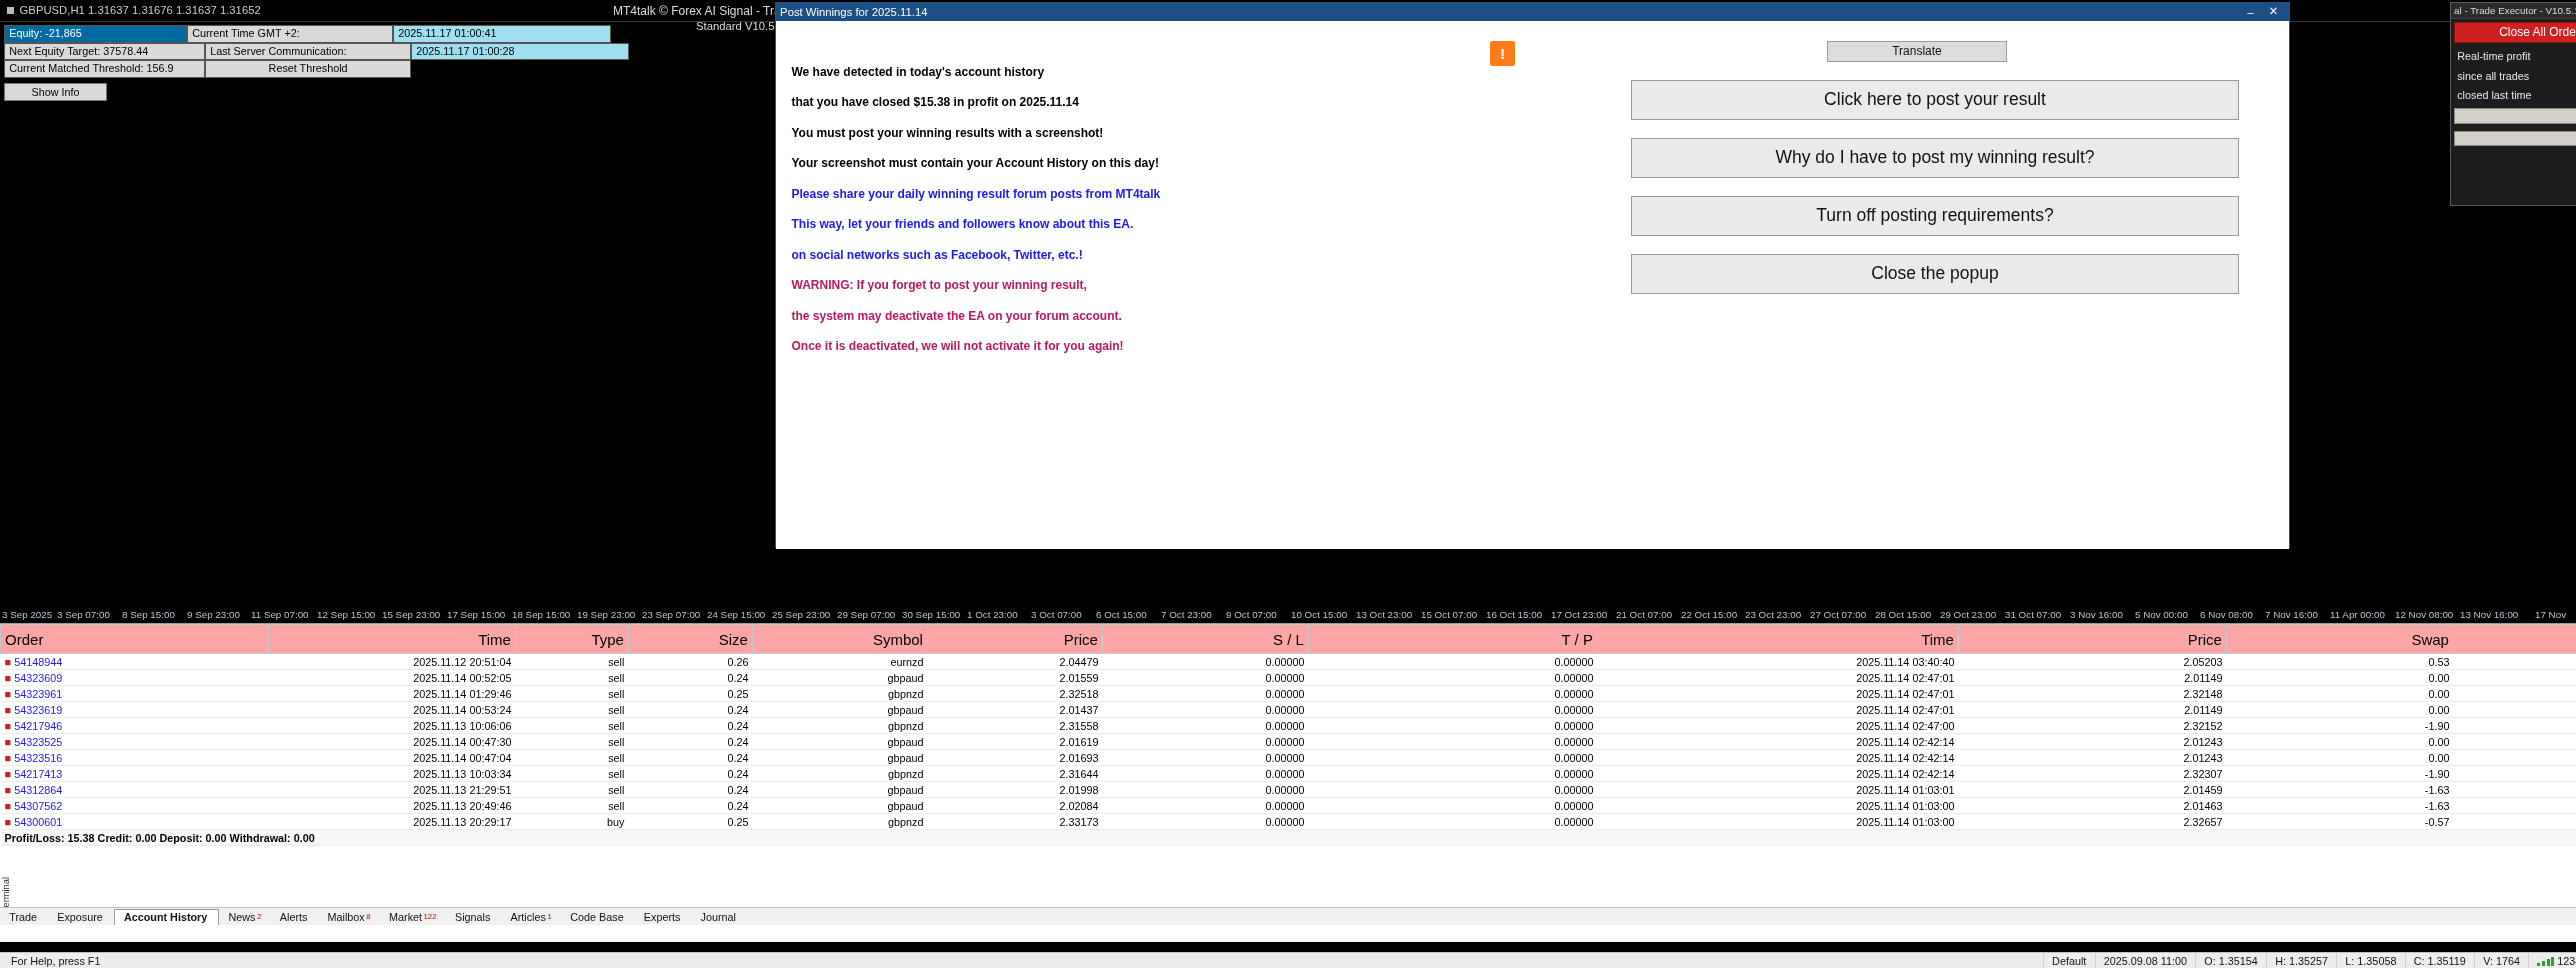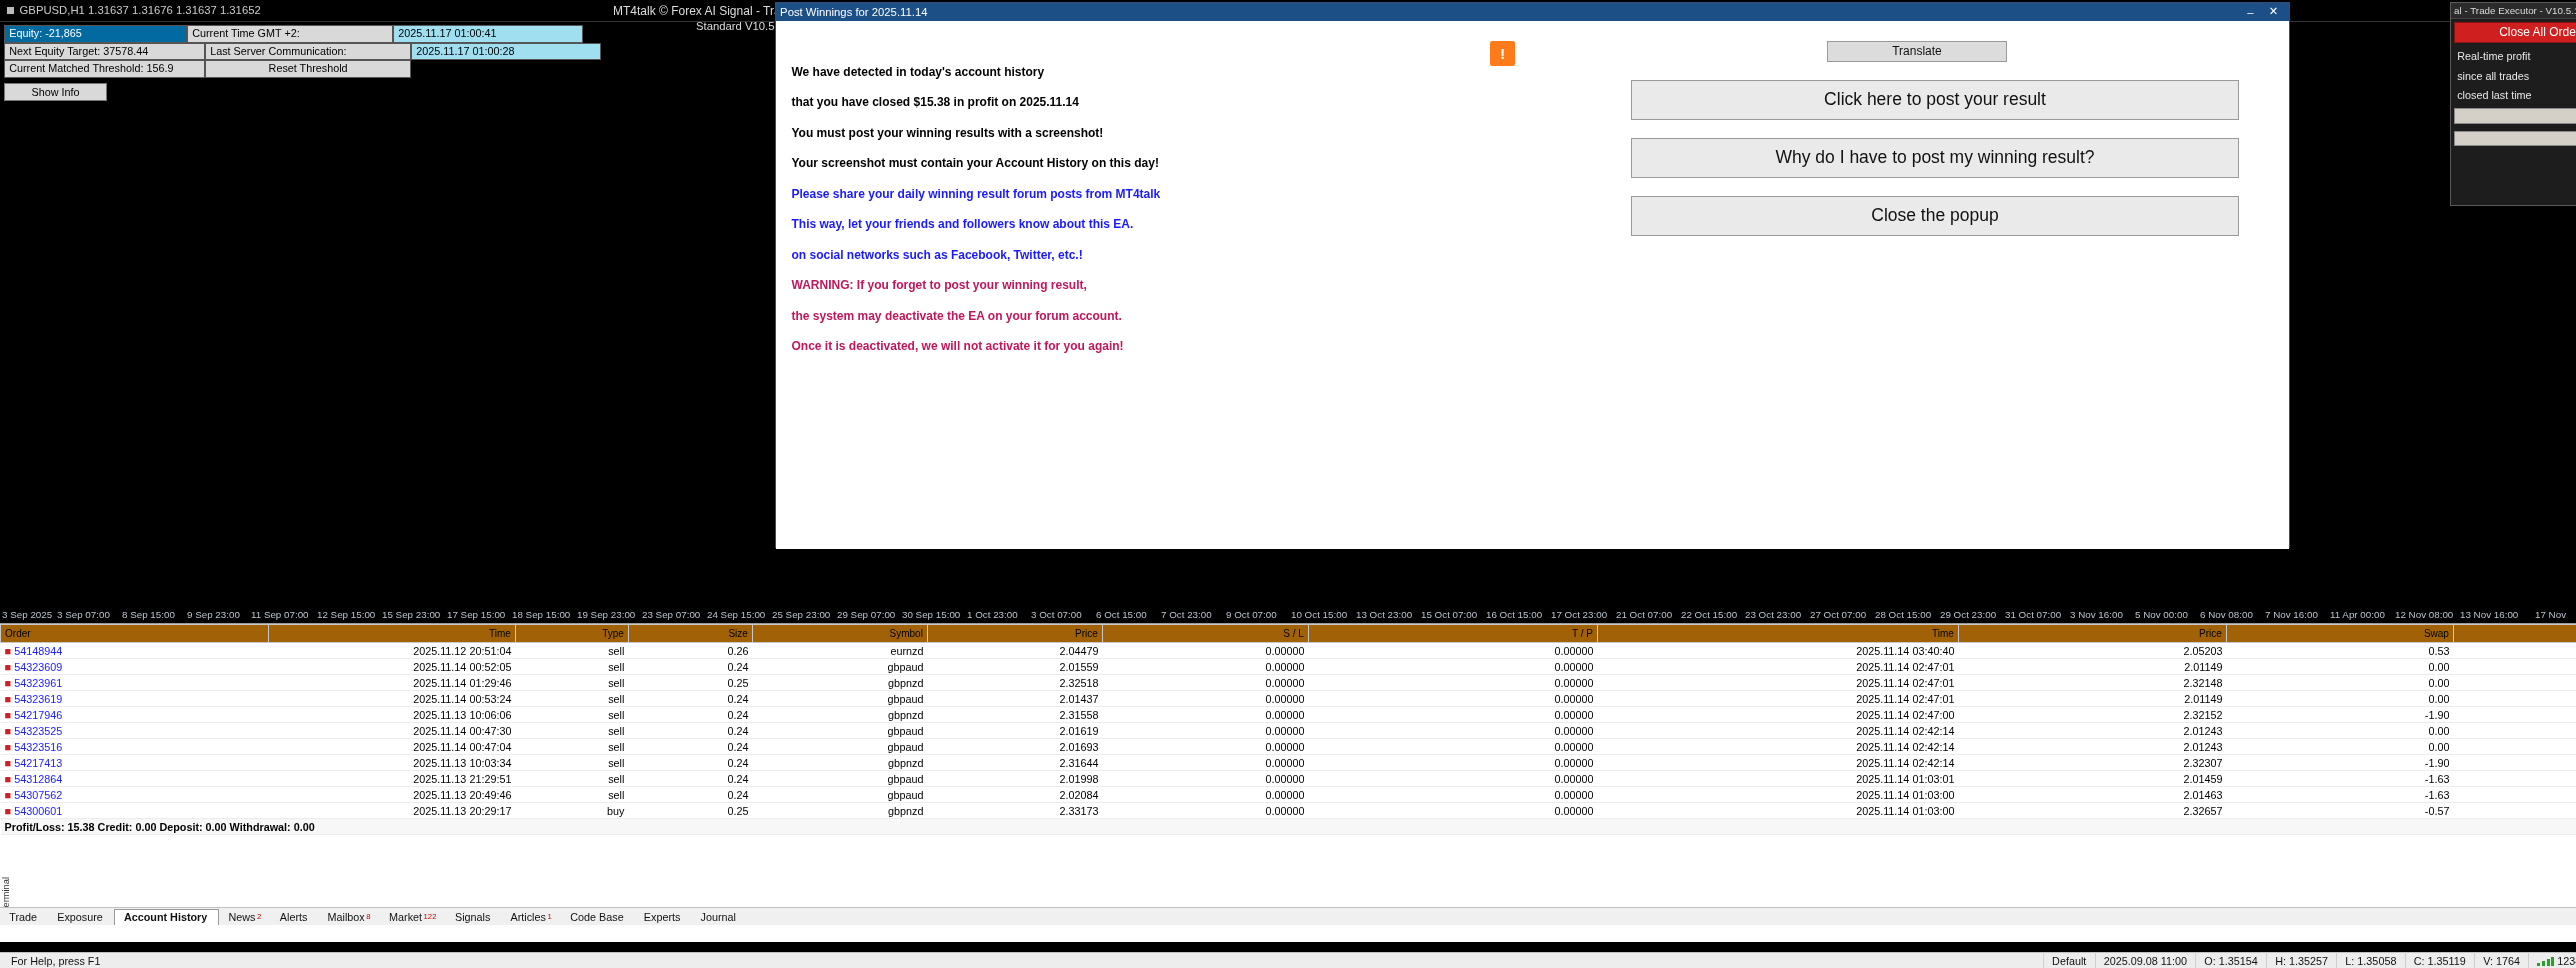--- a/index.html
+++ b/index.html
@@ -54,21 +54,21 @@
     border: 0.5px solid #555;
     padding: 3.1px 4.1px;
     white-space: nowrap;
     height: 17.5px;
     display: flex; align-items: center;
   }
   .c-equity { background: #0369a1; color: #fff; width: 183px; }
   .c-target { background: #d9d9d9; color: #000; width: 201px; }
   .c-thresh { background: #d9d9d9; color: #000; width: 201px; }
   .c-label  { background: #d9d9d9; color: #000; width: 206px; }
-  .c-val    { background: #9fdff0; color: #000; width: 190px; }
+  .c-val    { background: #9fdff0; color: #000; width: 218px; }
   .c-reset  { background: #d9d9d9; color: #000; width: 206px; justify-content:center;}
   .show-info-btn {
     margin-top: 5.2px;
     width: 103px; height: 18.5px;
     background: #d9d9d9; color: #000;
     border: 0.5px solid #777;
     display: flex; align-items: center; justify-content: center;
     font-size: 10.8px;
   }
 
@@ -175,25 +175,25 @@
     position: absolute; left: 1px; bottom: 30px;
     writing-mode: vertical-rl; transform: rotate(180deg);
     font-size: 9.3px; color: #333;
   }
   table.hist {
     border-collapse: collapse;
     width: 2637px;
     table-layout: fixed;
   }
   table.hist th {
-    background: #a16207;
+    background: #fca5a5;
     border: 0.5px solid #c8c8c8;
     font-weight: normal;
-    font-size: 10px;
-    height: 18px;
+    font-size: 15px;
+    height: 29px;
     padding: 0 4.1px;
     text-align: right;
     white-space: nowrap;
   }
   table.hist th.left { text-align: left; }
   table.hist td {
     border-bottom: 0.5px solid #ececec;
     height: 16px;
     padding: 0 4.1px;
     text-align: right;
@@ -353,20 +353,21 @@
       <div class="msg-line m-blue">This way, let your friends and followers know about this EA.</div>
       <div class="msg-line m-blue">on social networks such as Facebook, Twitter, etc.!</div>
       <div class="msg-line m-red">WARNING: If you forget to post your winning result,</div>
       <div class="msg-line m-red">the system may deactivate the EA on your forum account.</div>
       <div class="msg-line m-red">Once it is deactivated, we will not activate it for you again!</div>
     </div>
 
     <div class="action-btns">
       <div class="action-btn">Click here to post your result</div>
       <div class="action-btn">Why do I have to post my winning result?</div>
+      <div class="action-btn">Turn off posting requirements?</div>
       <div class="action-btn">Close the popup</div>
     </div>
   </div>
 </div>
 
 <div class="terminal">
   <div class="term-sidelabel">Terminal</div>
 
   <table class="hist">
     <colgroup>

